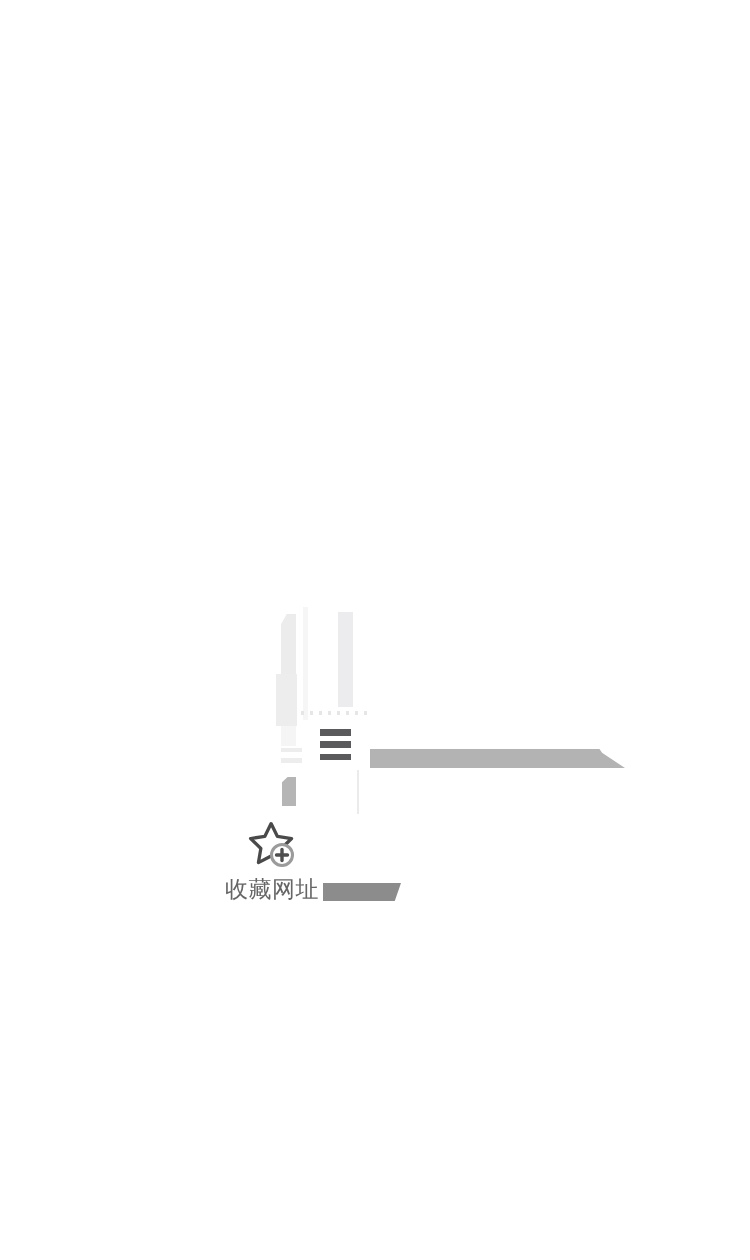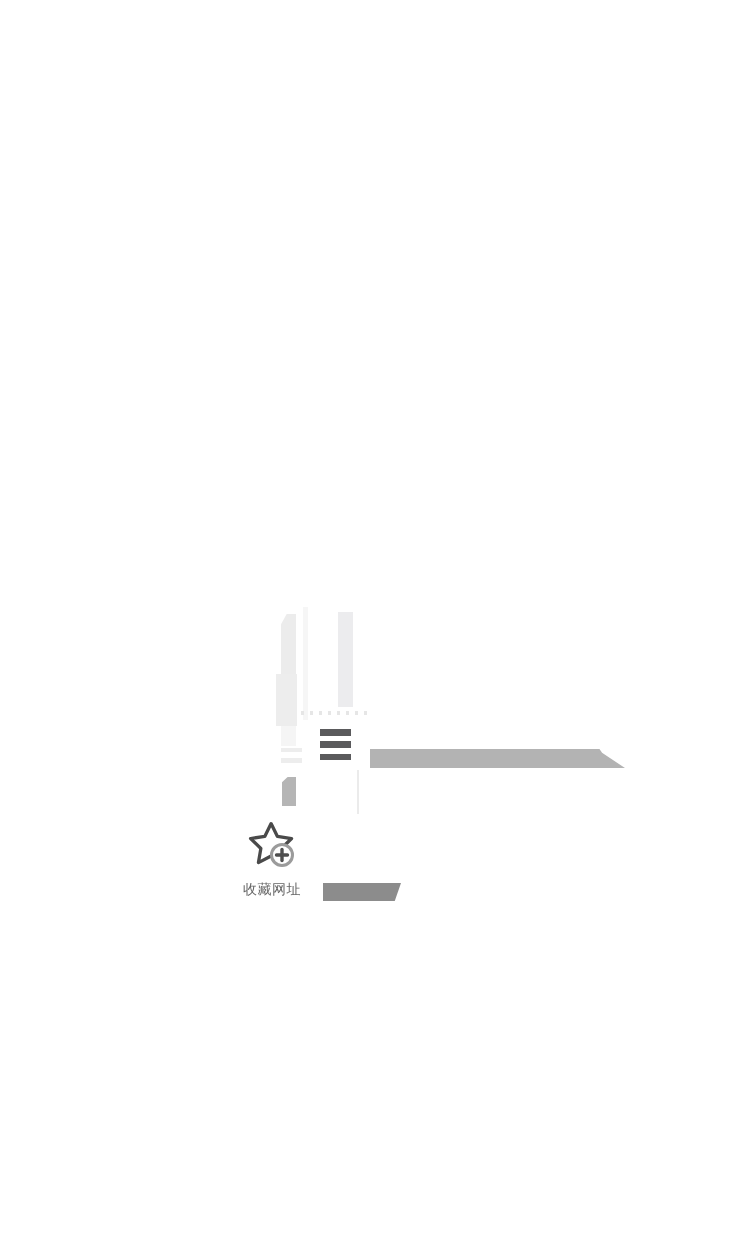--- a/index.html
+++ b/index.html
@@ -56,21 +56,21 @@
 
   
   .bookmark {
     position: absolute; left: 234px; top: 818px;
     width: 76px; display: flex; flex-direction: column; align-items: center;
     cursor: pointer;
   }
   .bookmark svg { display: block; }
   .bookmark-label {
     margin-top: 7px;
-    font-size: 14px;
+    font-size: 23px;
     line-height: 20px;
     color: #666666;
     letter-spacing: 0.5px;
     white-space: nowrap;
   }
 
   
   .banner-sm {
     position: absolute; left: 323px; top: 883px;
     width: 78px; height: 18px;

